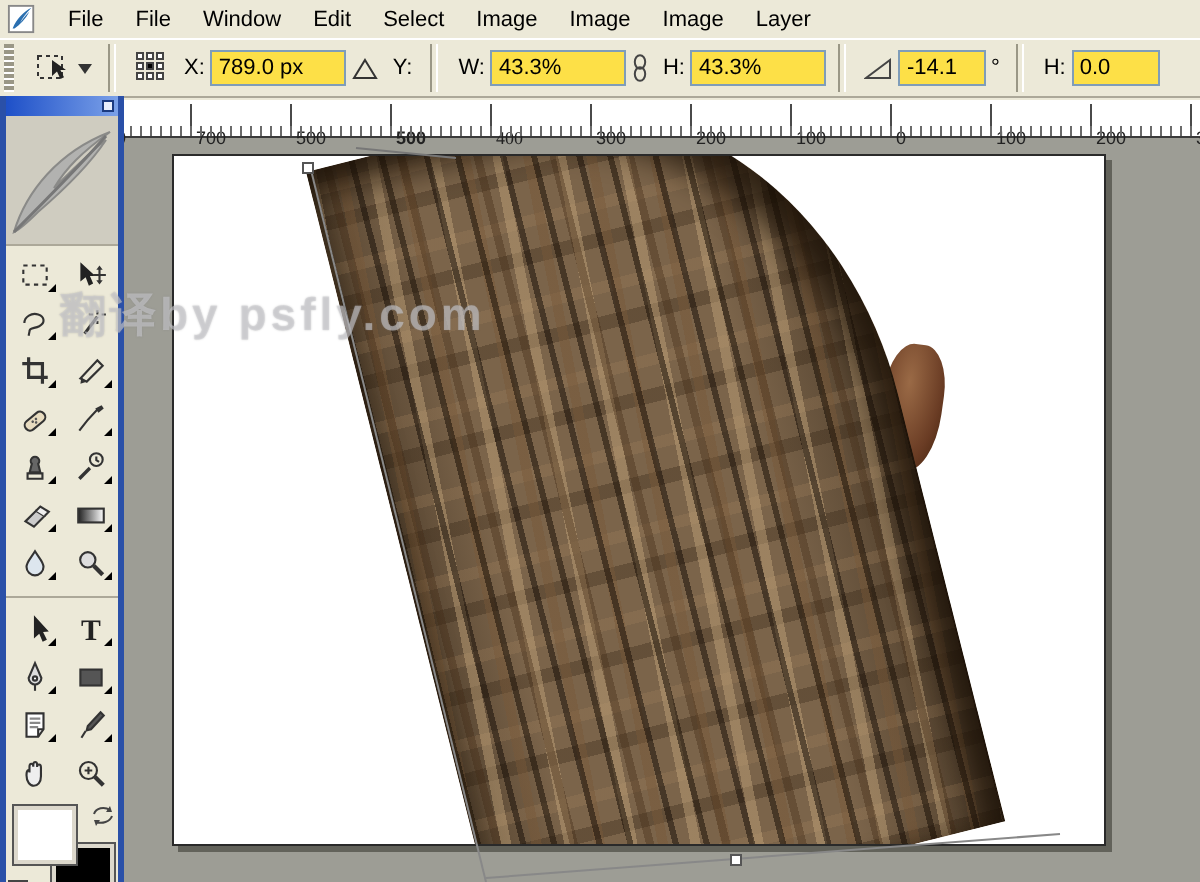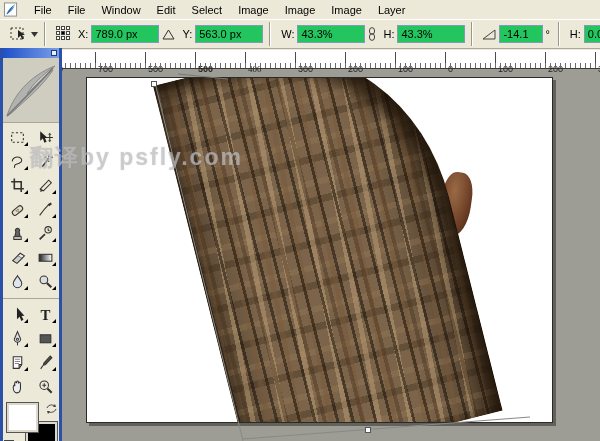--- a/index.html
+++ b/index.html
@@ -18,21 +18,21 @@
   .gripper{width:5px;height:24px;margin:0 3px 0 2px;
            background:repeating-linear-gradient(0deg,#ffffff 0 1px,#9a9786 1px 3px)}
   .toolpreview{width:34px;height:22px;margin-left:4px;display:flex;align-items:center;justify-content:center;gap:2px}
   .obsep{width:2px;height:24px;margin:0 6px;border-left:1px solid #9a9786;border-right:1px solid #ffffff}
   .refpoint{width:16px;height:16px;display:grid;grid-template-columns:repeat(3,4px);grid-template-rows:repeat(3,4px);
             gap:1px;margin:0 4px}
   .refpoint i{display:block;width:4px;height:4px;border:1px solid #444;box-sizing:border-box;background:#fff}
   .refpoint i.c{background:#000}
   .oblabel{margin:0 3px 0 4px}
   input.obfield{height:16px;font-size:11px;font-family:"Liberation Sans",sans-serif;
-                border:1px solid #7f9db9;padding:0 3px;background:#22c55e;color:#000}
+                border:1px solid #7f9db9;padding:0 3px;background:#fde047;color:#000}
   .w64{width:60px}.w38{width:36px}
   .obicon{margin:0 3px;display:flex;align-items:center}
   .degree{margin:0 2px 0 2px}
 
   
   .toolbox{position:absolute;left:0;top:48px;width:62px;height:393px;background:#ece9d8;
            border-left:3px solid #2a50a8;border-right:3px solid #2a50a8;box-sizing:border-box;z-index:5}
   .tb-title{height:10px;background:linear-gradient(90deg,#1e50c8,#7aa0e8);position:relative}
   .tb-close{position:absolute;right:2px;top:2px;width:6px;height:6px;background:#e8eefc;border:1px solid #1a3a80;box-sizing:border-box}
   .feather-wrap{height:64px;background:#cfccc0;border-bottom:1px solid #aca899;overflow:hidden}
@@ -130,21 +130,20 @@
   </div>
 
   <span class="oblabel">X:</span>
   <input class="obfield w64" value="789.0 px" style="">
   <span class="obicon">
     <svg width="13" height="11" viewBox="0 0 13 11">
         <path d="M6.5 1 L12 10 L1 10 Z" fill="none" stroke="#333"></path>
       </svg>
   </span>
   <span class="oblabel">Y:</span>
-  <input class="obfield w64" value="563.0 px" style="">
 
   <div class="obsep"></div>
 
   <span class="oblabel">W:</span>
   <input class="obfield w64" value="43.3%" style="">
   <span class="obicon">
     <svg width="8" height="14" viewBox="0 0 8 14">
       <ellipse cx="4" cy="4" rx="2.6" ry="3.4" fill="none" stroke="#444"></ellipse>
       <ellipse cx="4" cy="10" rx="2.6" ry="3.4" fill="none" stroke="#444"></ellipse>
     </svg>

